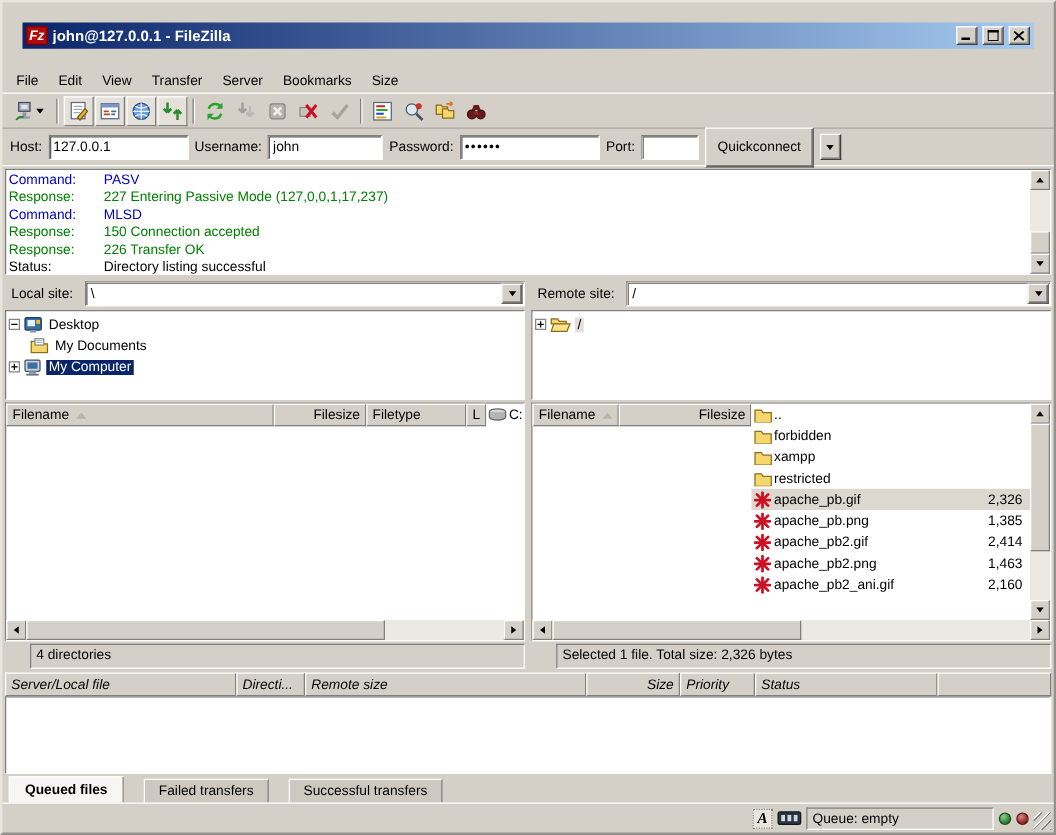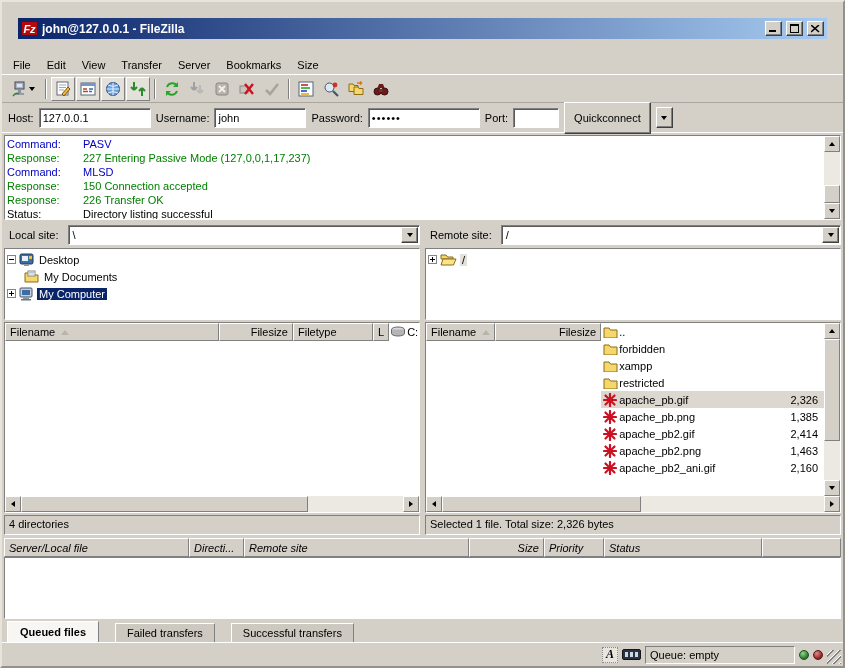--- a/index.html
+++ b/index.html
@@ -90,21 +90,21 @@
   .list-body{flex:1;overflow:hidden;background:#fff;}
   .lrow{height:17px;display:flex;align-items:center;white-space:nowrap;}
   .lrow .icon{width:18px;flex:0 0 auto;display:flex;justify-content:center;}
   .lrow.selected{background:#dcd8d0;}
   .cell-name{flex:1;overflow:hidden;padding-right:4px;}
   .cell-size{width:100px;text-align:right;padding-right:6px;flex:0 0 auto;}
   .l-name{width:214px;flex:0 0 auto;overflow:hidden;}
   .l-size{width:74px;flex:0 0 auto;text-align:right;padding-right:4px;}
   .l-type{width:80px;flex:0 0 auto;padding-left:4px;}
 
-  .pane-status{height:20px;margin-top:2px;padding:2px 4px;background:#d4d0c8;white-space:nowrap;overflow:hidden;}
+  .pane-status{height:20px;margin-top:2px;padding:2px 4px;background:#d4d0c8;white-space:nowrap;overflow:hidden;margin-left:20px;}
 
   
   .queue{margin:3px 2px 0 2px;display:flex;flex-direction:column;}
   .q-header{height:19px;display:flex;background:#d4d0c8;font-style:italic;}
   .q-body{height:62px;background:#fff;}
   .tabs{height:23px;display:flex;align-items:flex-end;gap:16px;padding:2px 0 0 3px;}
   .tab{padding:3px 11px;background:#cdc9c1;border:1px solid;border-color:#fff #808080 #808080 #fff;border-bottom:none;}
   .tab.active{background:#f7f6f3;font-weight:bold;padding:4px 12px;}
 
   
@@ -592,29 +592,29 @@
 
   <div class="queue">
     <div class="q-header">
       <span class="hcell raised" style="width:185px">
           <span>Server/Local file</span>
         </span>
       <span class="hcell raised" style="width:55px">
           <span>Directi...</span>
         </span>
       <span class="hcell raised" style="width:225px">
-          <span>Remote site</span>
+          <span>Remote size</span>
         </span>
       <span class="hcell raised right" style="width:75px">
           <span>Size</span>
         </span>
       <span class="hcell raised" style="width:60px">
           <span>Priority</span>
         </span>
-      <span class="hcell raised" style="width:158px">
+      <span class="hcell raised" style="width:146px">
           <span>Status</span>
         </span>
       <span class="hcell raised" style="flex:1"></span>
     </div>
     <div class="q-body sunken"></div>
     <div class="tabs">
       <span class="tab active">Queued files</span>
       <span class="tab">Failed transfers</span>
       <span class="tab">Successful transfers</span>
     </div>

